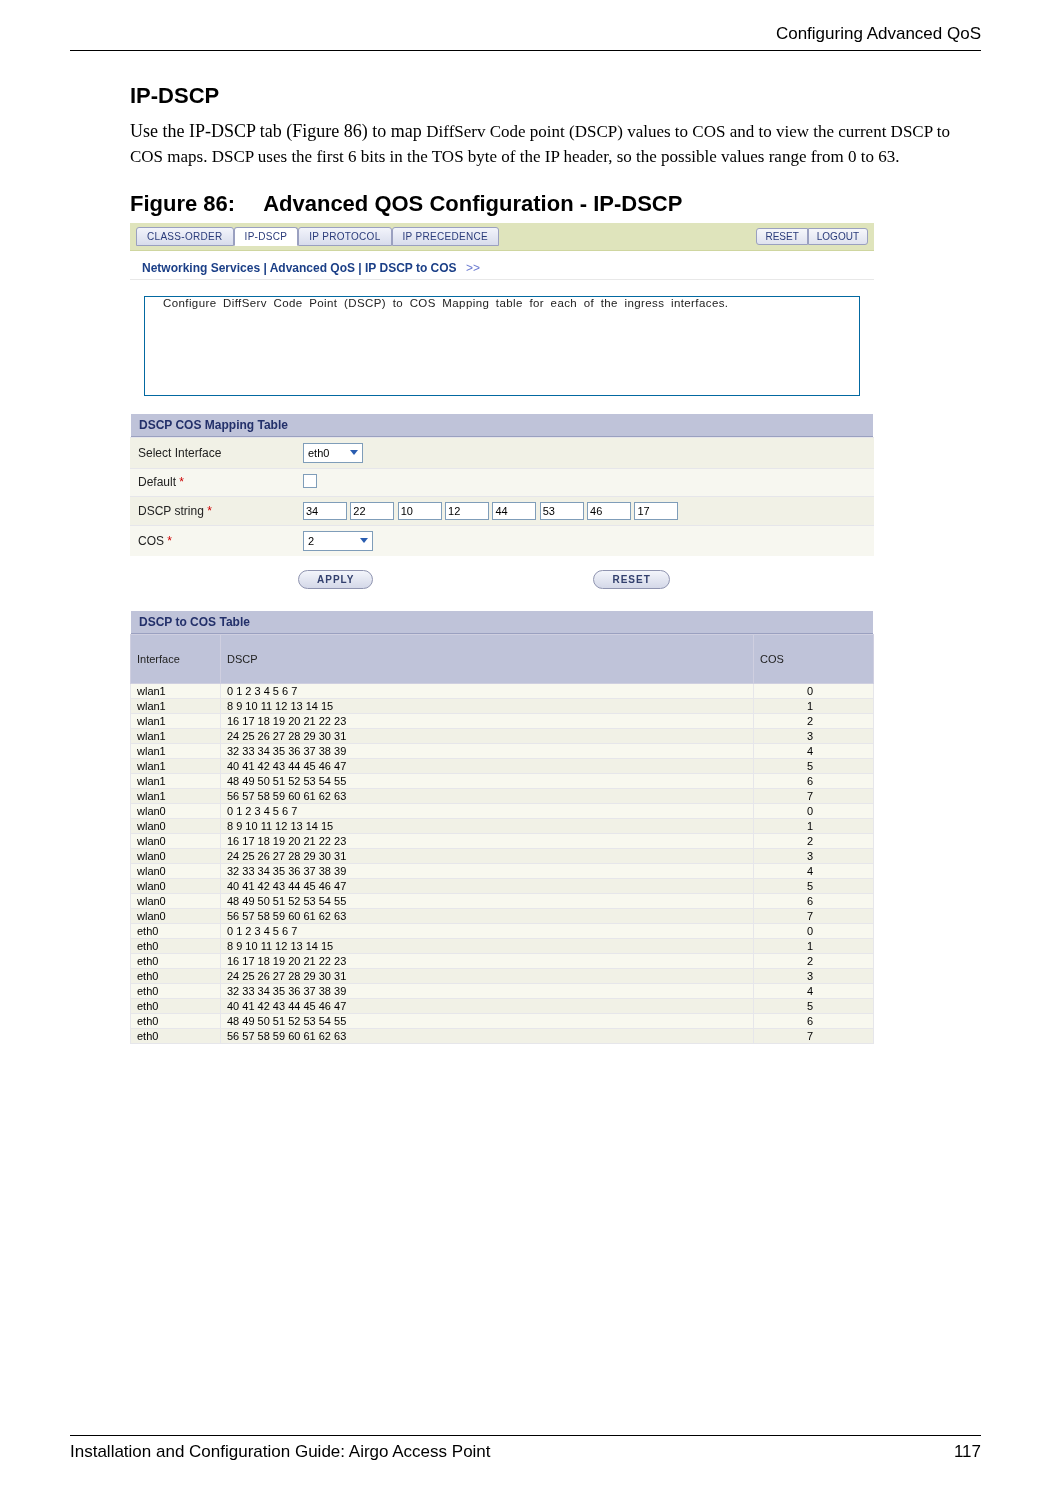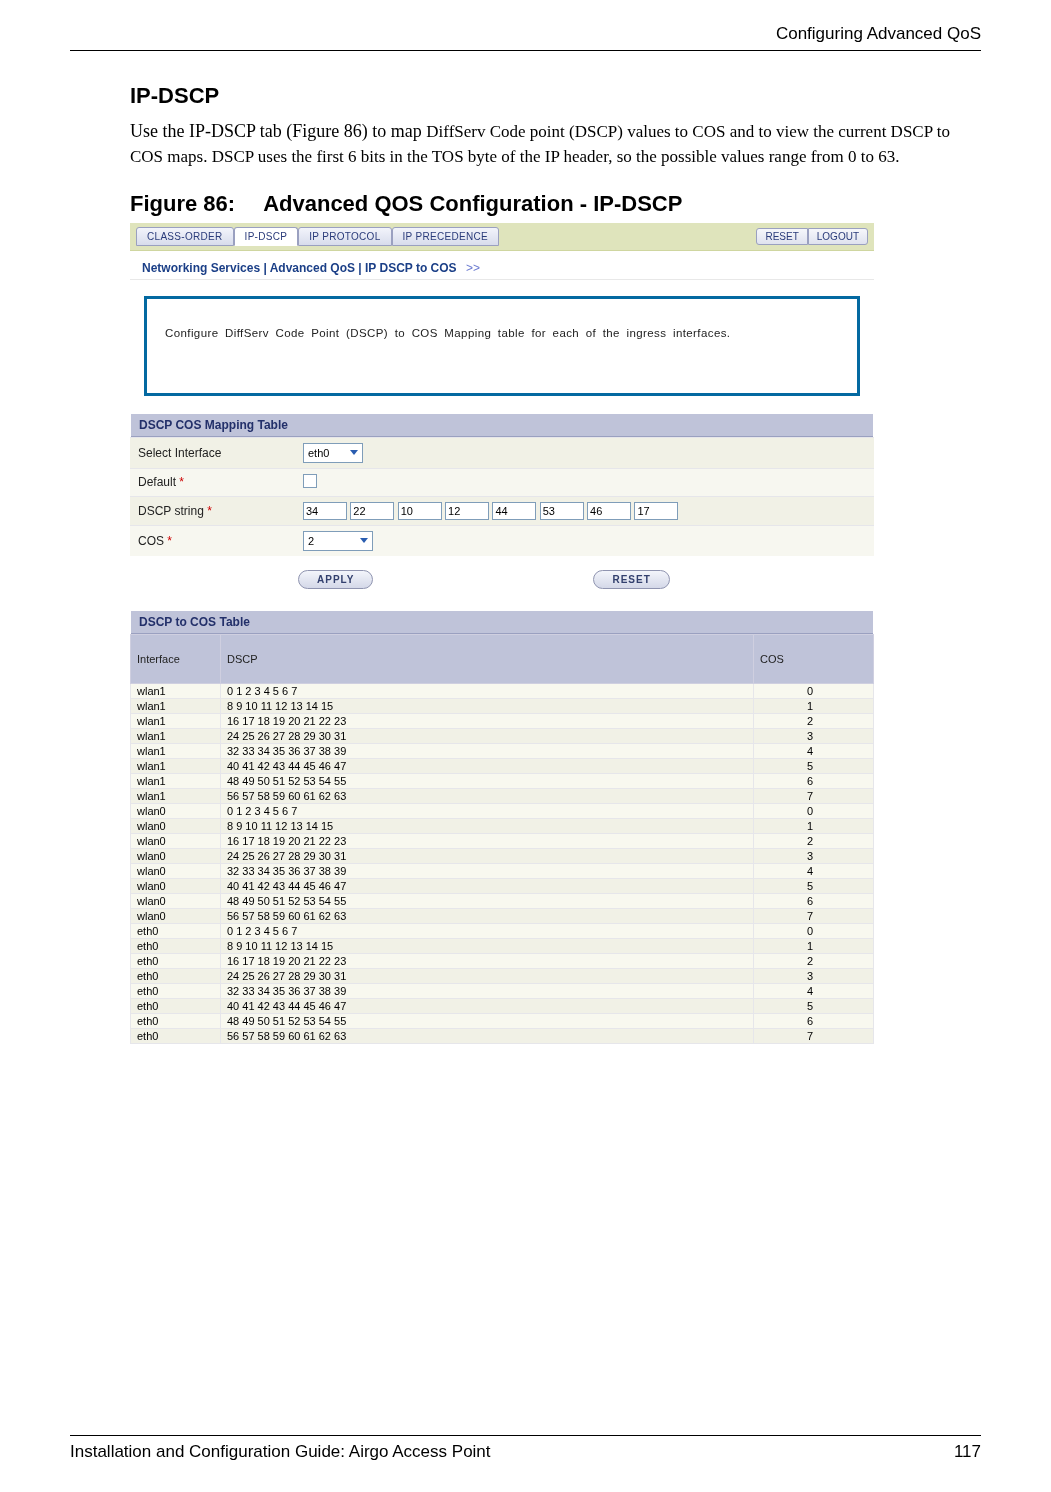--- a/index.html
+++ b/index.html
@@ -94,22 +94,22 @@
     border-bottom: 1px solid #e8e8e8;
   }
   .breadcrumb {
     color: #1b3f87;
     font-weight: bold;
     font-size: 12px;
   }
   .breadcrumb .arrows { color: #6a7ad0; font-weight: normal; margin-left: 6px;}
   .infobox {
     margin: 16px 14px 18px 14px;
-    border: 3px solid #0369a1;
-    padding: 28px 18px;
+    border: 1px solid #0369a1;
+    padding: 0 18px;
     min-height: 100px;
     font-size: 11.5px;
     color: #222;
     letter-spacing: 0.4px;
     word-spacing: 3px;
   }
   .section-header {
     background: #bfc3d9;
     color: #23306a;
     font-weight: bold;

